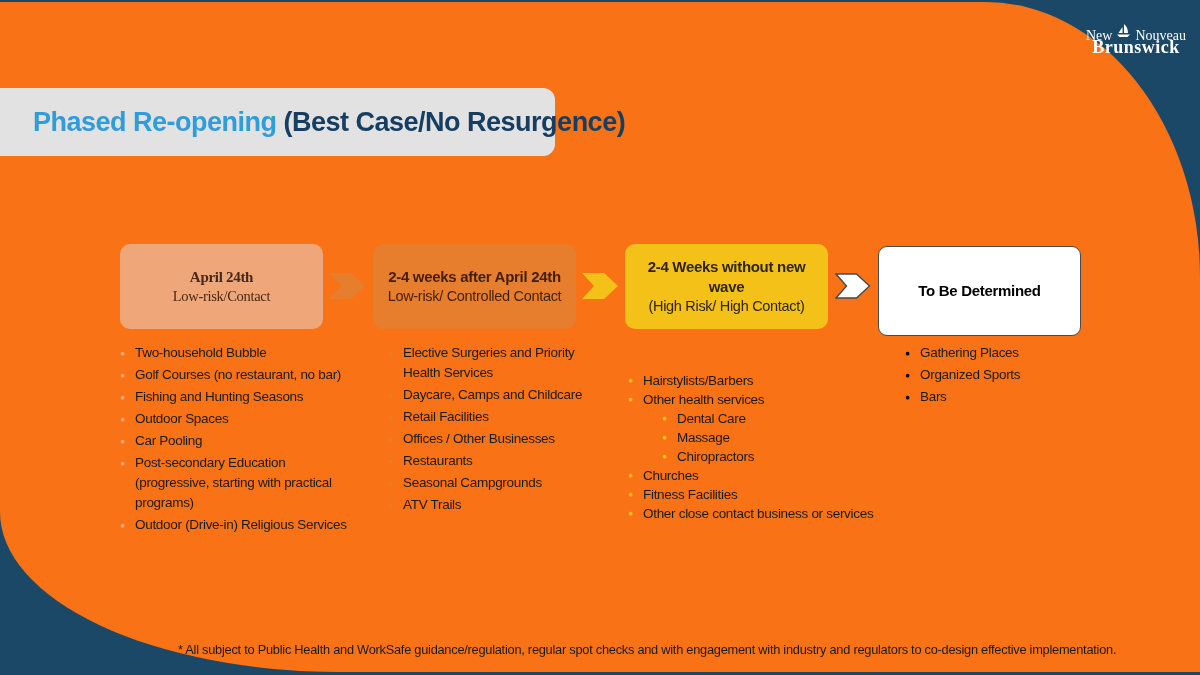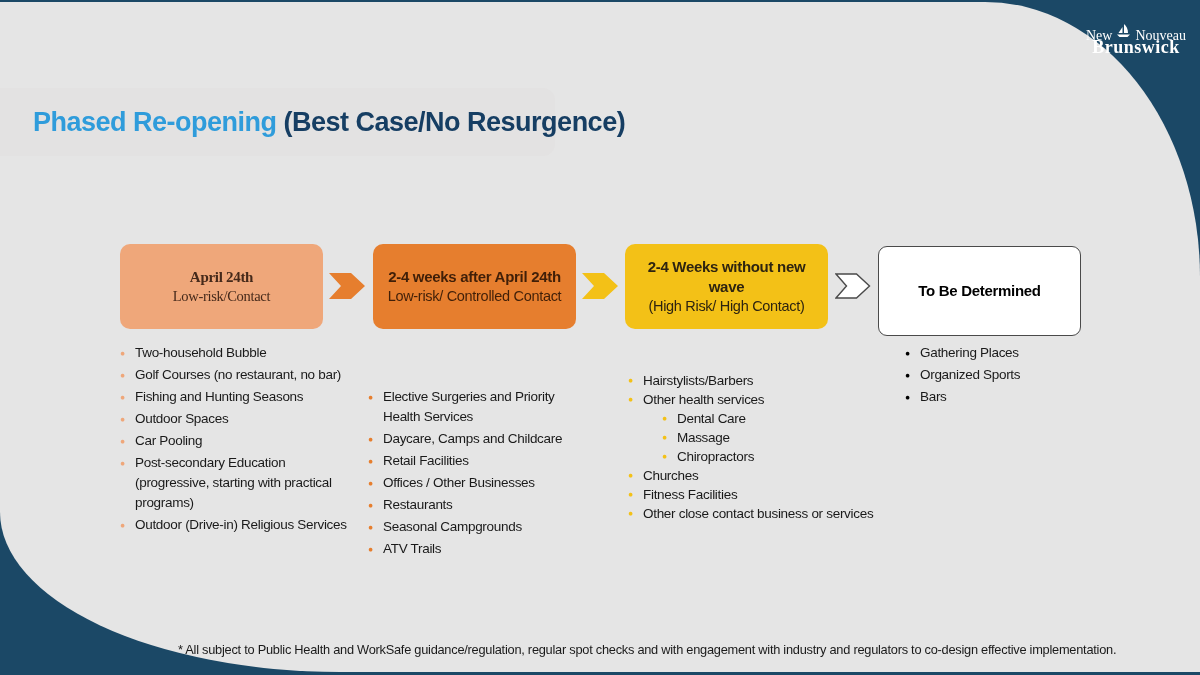--- a/index.html
+++ b/index.html
@@ -3,21 +3,21 @@
 <meta charset="utf-8">
 <style>
   html,body{margin:0;padding:0;}
   body{
     width:1200px;height:675px;position:relative;overflow:hidden;
     font-family:"Liberation Sans", sans-serif;
     background:#1B4866;
   }
   .content{
     position:absolute; left:0; right:0; top:2px; bottom:3px;
-    background:#e5e5e5;
+    background:#f97316;
     border-radius:0 215px 0 340px / 0 275px 0 160px;
   }
   
   .title-band{
     position:absolute; left:0; top:86px; width:555px; height:68px;
     background:#E3E2E2; border-radius:0 12px 12px 0;
     display:flex; align-items:center; padding-left:33px; box-sizing:border-box;
   }
   .title-band h1{
     margin:0; font-size:27px; font-weight:bold; letter-spacing:-0.5px; white-space:nowrap;
@@ -48,21 +48,21 @@
 
   .arrow{position:absolute; top:271px; width:36px; height:26px;}
   .arrow1{left:329px;} .arrow2{left:582px;} .arrow3{left:835px;}
 
   
   .plist{position:absolute; top:341px; font-size:13.5px; letter-spacing:-0.3px; color:#1A1A1A;}
   .plist ul{list-style:none; margin:0; padding:0;}
   .plist li{position:relative; padding-left:15px; margin-bottom:2px; line-height:20px;}
   .plist li::before{content:"\25CF"; position:absolute; left:0; top:0; font-size:8.5px; line-height:20px;}
   .list1{left:120px; width:228px;}
-  .list2{left:368px; width:210px;margin-top:44px;}
+  .list2{left:388px; width:210px;}
   .list3{left:628px; width:250px;margin-top:28px;}
   .list3 li{line-height:19px; margin-bottom:0;}
   .list3 li::before{line-height:19px;}
   .list4{left:905px; width:185px;}
   .list1 li::before{color:#EFA77A;}
   .list2 li::before{color:#E67E2E;}
   .list3 li::before{color:#F3C117;}
   .list4 li::before{color:#000000;}
   .list3 li.sub{margin-left:34px;}
 

